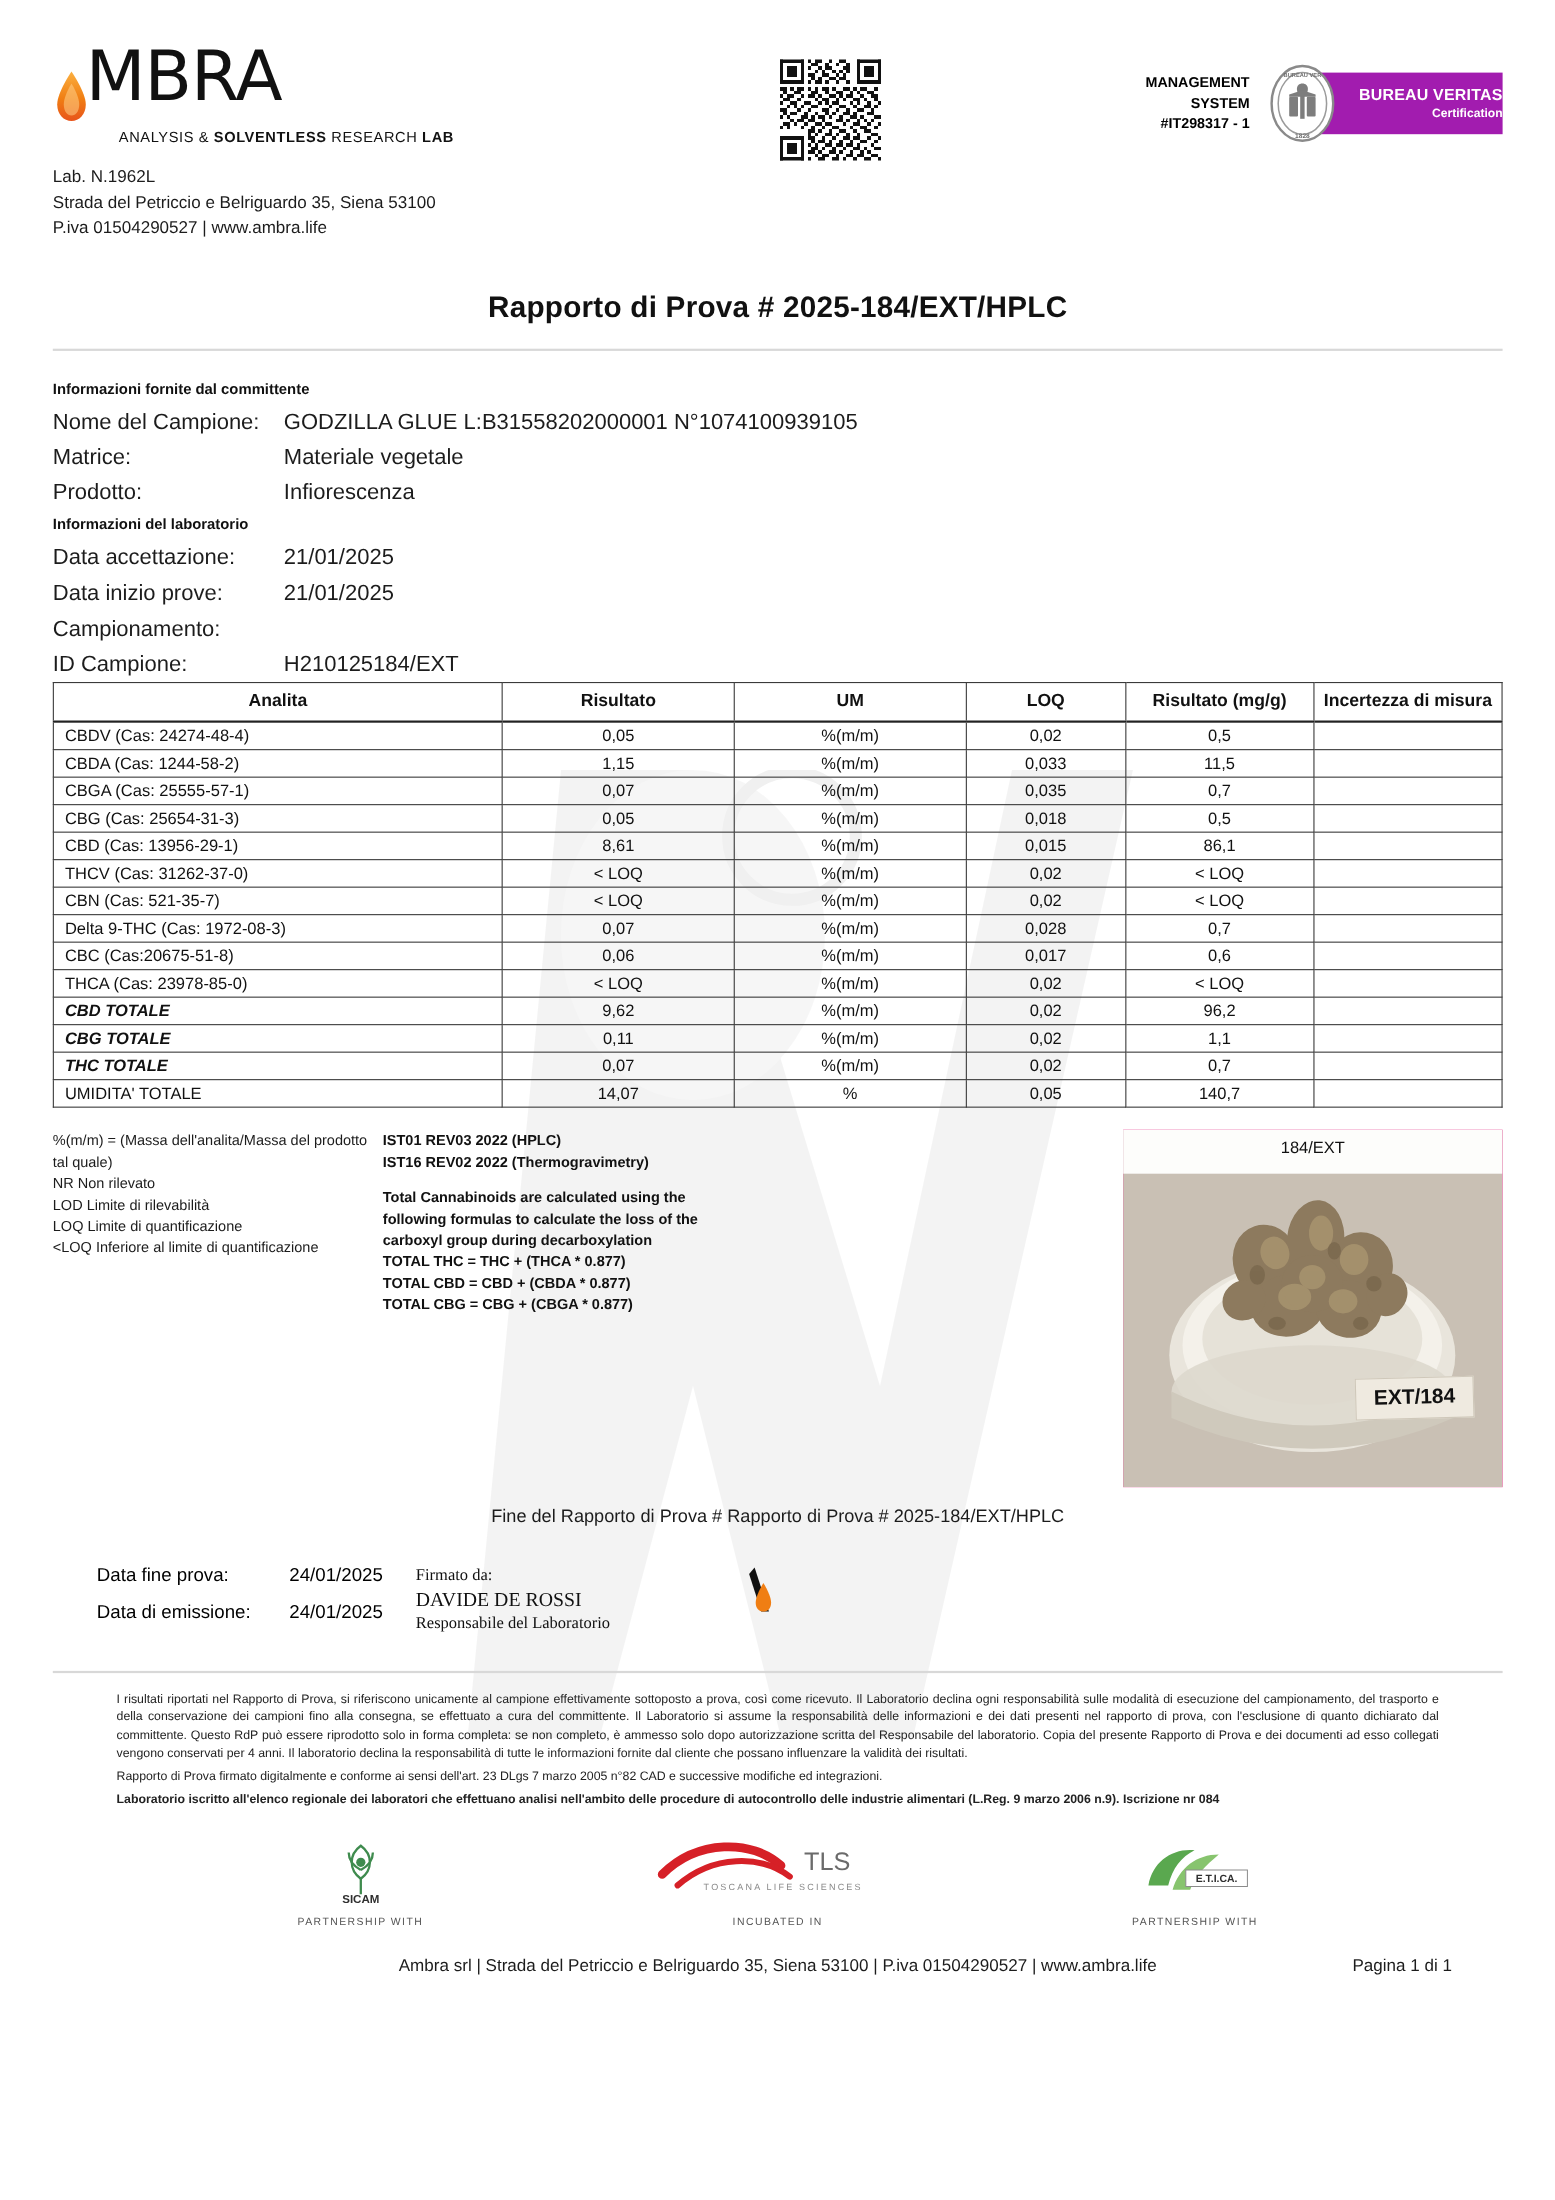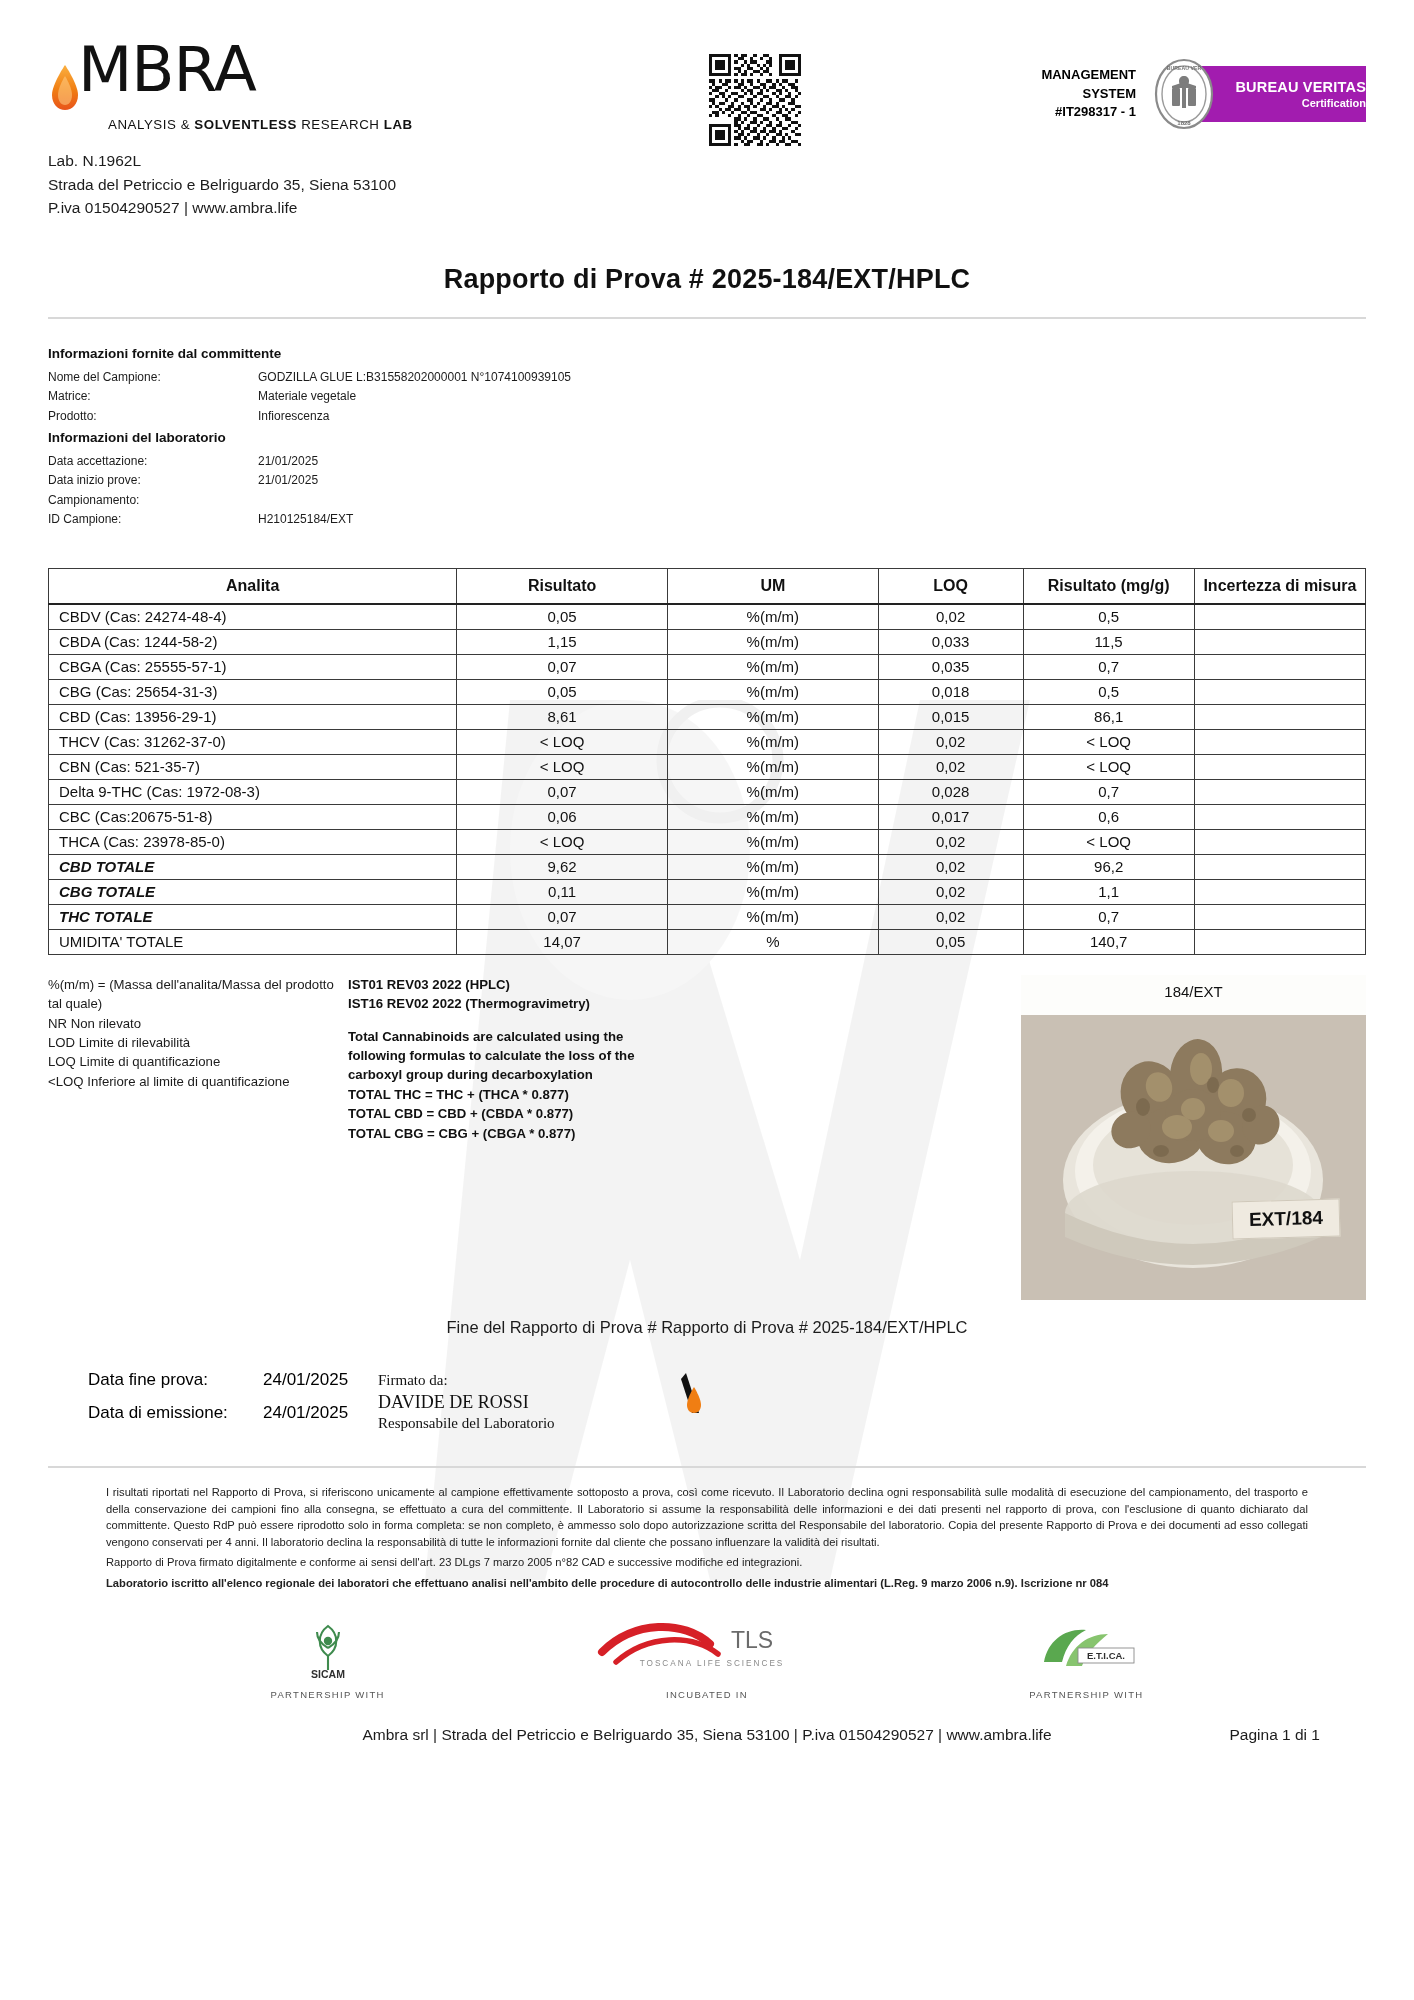--- a/index.html
+++ b/index.html
@@ -58,28 +58,28 @@
   
   .title{
     text-align:center; font-size:27px; font-weight:700;
     margin-top:44px; letter-spacing:.2px; color:#111;
   }
   .rule{ height:2px; background:#d8d8d8; margin-top:22px; }
 
   
   .info{ margin-top:27px; }
   .info-head{ font-size:13.5px; font-weight:700; color:#111; margin-bottom:7px; }
-  .info-row{ display:flex; font-size:12px; line-height:1.62; color:#1c1c1c; }
+  .info-row{ display:flex; font-size:20px; line-height:1.62; color:#1c1c1c; }
   .info-row .k{ width:210px; flex:none; }
   .info-row .v{ flex:1; }
   .info-head.second{ margin-top:4px; }
 
   
   table.results{
-    width:100%; border-collapse:collapse; margin-top:38px;
+    width:100%; border-collapse:collapse; 
     font-size:15px; color:#111;
   }
   table.results th, table.results td{
     border:1px solid #3a3a3a; padding:3.5px 8px; background:transparent;
   }
   table.results thead th{
     font-size:16px; font-weight:700; text-align:center; padding:8px 6px;
     border-bottom:2px solid #222;
   }
   table.results tbody td{ text-align:center; }

